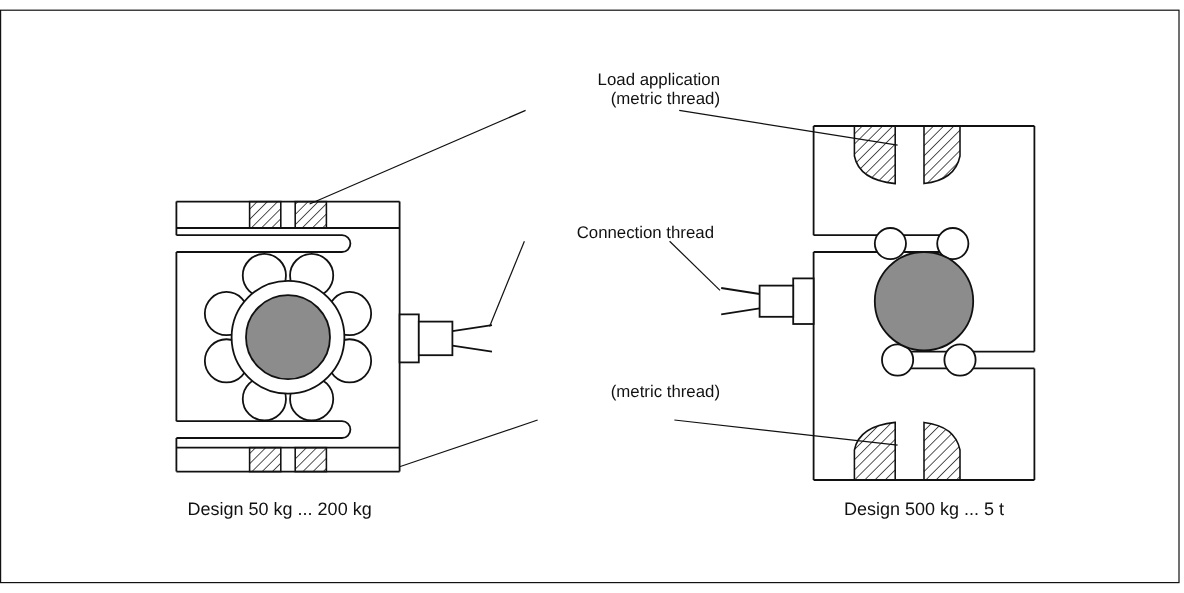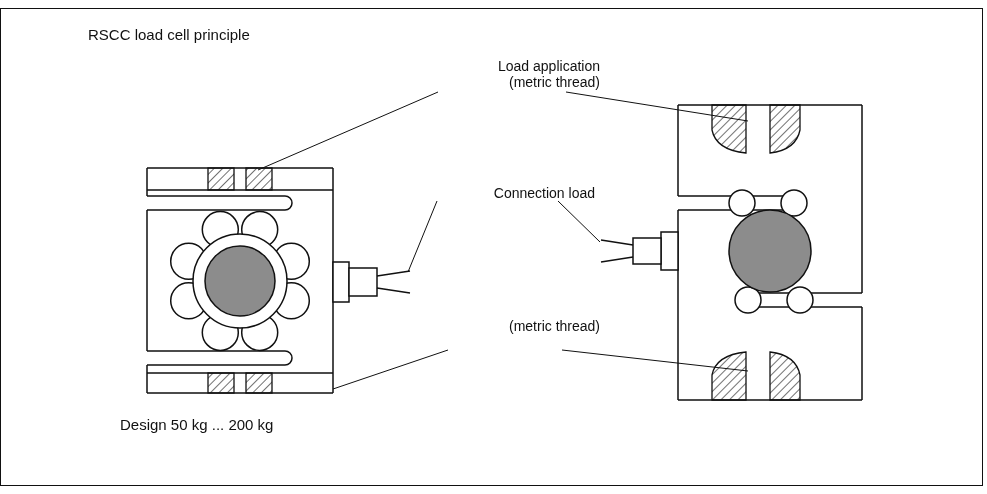--- a/index.html
+++ b/index.html
@@ -47,21 +47,21 @@
   .callout {
     text-align: right;
     font-size: 14px;
     line-height: 16px;
     white-space: normal;
   }
   .callout.la { left: 400px; top: 58px;  width: 200px; }
   .callout.cc { left: 400px; top: 185px; width: 195px; }
   .callout.lt { left: 400px; top: 318px; width: 200px; }
   .caption {
-    text-align: left;
+    text-align: center;
     font-size: 15px;
   }
   .caption.capl { left: 120px; top: 416px; width: 226px; }
   .caption.capr { left: 657px; top: 416px; width: 226px; }
 
   
   .s    { stroke: var(--line, #111); stroke-width: 1.5; fill: none; }
   .sw   { stroke: var(--line, #111); stroke-width: 1.5; fill: #ffffff; }
   .bg   { fill: #ffffff; }
   .gray { stroke: var(--line, #111); stroke-width: 1.5; fill: var(--metal-gray, #8c8c8c); }
@@ -158,28 +158,28 @@
     <g>
       <path class="thin" d="M438,92 L258,170"></path>
       <path class="thin" d="M566,92 L748,121"></path>
       <path class="thin" d="M437,201 L408,272"></path>
       <path class="thin" d="M558,201 L600,242"></path>
       <path class="thin" d="M448,350 L333,389"></path>
       <path class="thin" d="M562,350 L748,371"></path>
     </g>
   </svg>
 
-  <div class="txt title">RSCC load cell principle</div>
 
   <div class="txt callout la">
     <div>Load application</div>
     <div>(metric thread)</div>
   </div>
 
-  <div class="txt callout cc">Connection load</div>
+  <div class="txt callout cc">Connection thread</div>
 
   <div class="txt callout lt">
     <div>(metric thread)</div>
   </div>
 
   <div class="txt caption capl">Design 50 kg ... 200 kg</div>
+  <div class="txt caption capr">Design 500 kg ... 5 t</div>
 
 </div>
 
 </body></html>

